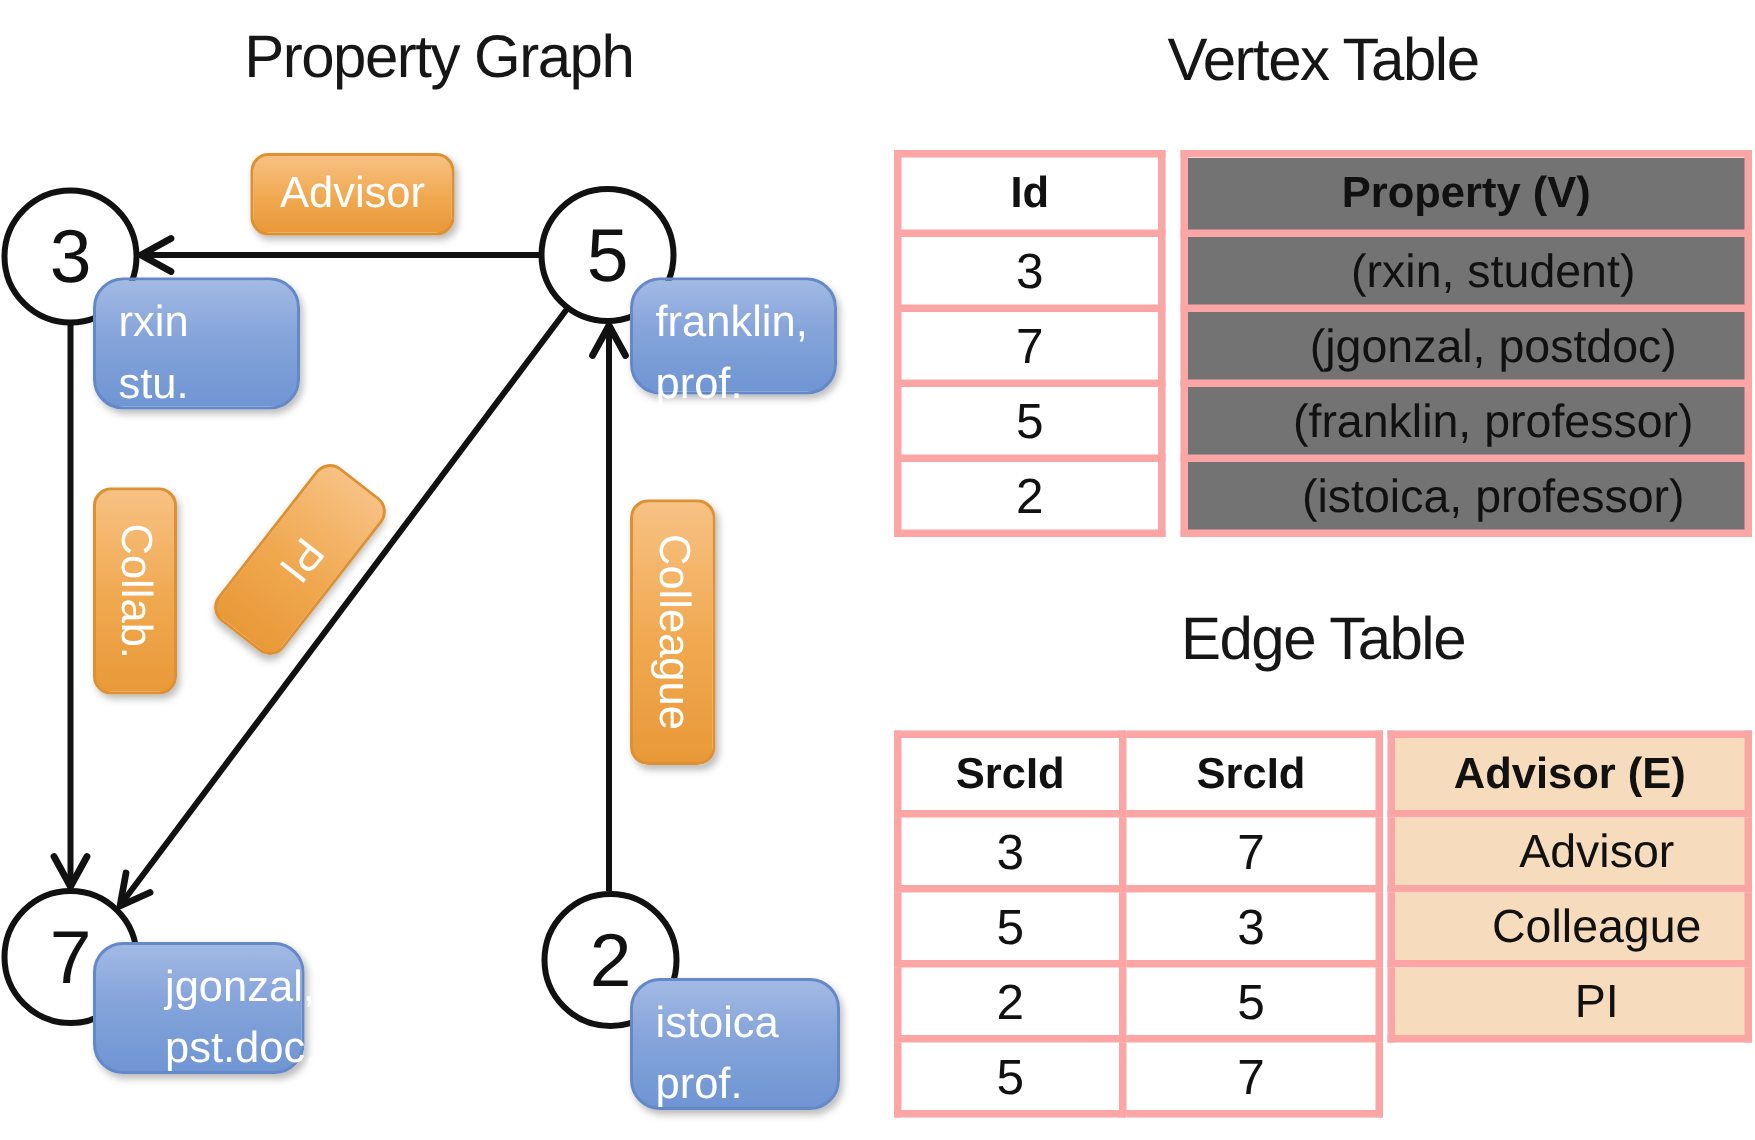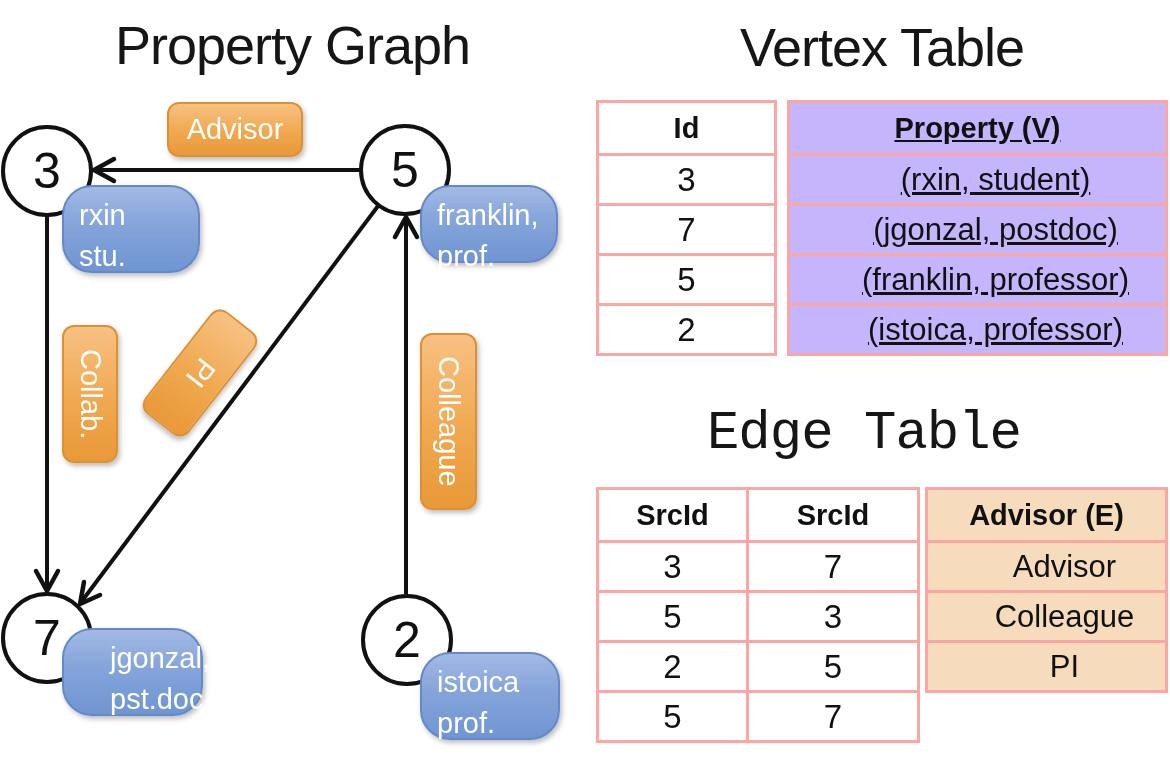--- a/index.html
+++ b/index.html
@@ -1,25 +1,25 @@
 <!DOCTYPE html>
 <html><head>
 <meta charset="utf-8">
 <style>
   * { margin: 0; padding: 0; box-sizing: border-box; }
   html,body { background:#fff; }
   body { font-family: "Liberation Sans", "DejaVu Sans", sans-serif; color:#111; }
   .canvas { position:relative; width:1170px; height:760px; background:#fff; overflow:hidden; }
 
   
-  .big-title { position:absolute; text-align:center; font-size:54px; font-weight:400;
+  .big-title { position:absolute; text-align:center; font-size:40px; font-weight:400;
                letter-spacing:-1px; color:#161616; line-height:1.1; }
   .t-graph  { left:0;   top:16px;  width:585px; }
   .t-vertex { left:596px; top:18px;  width:572px; }
-  .t-edge   { left:578px; top:404px; width:572px;font-family:Liberation Mono, monospace; }
+  .t-edge   { left:596px; top:404px; width:572px; }
 
   
   .edges-svg { position:absolute; left:0; top:0; width:585px; height:760px; }
   .edges-svg line, .edges-svg polyline { stroke:#111; fill:none; }
 
   .vnode { position:absolute; width:92px; height:92px; border:4px solid #111;
            border-radius:50%; background:#fff; display:flex; align-items:center;
            justify-content:center; font-size:50px; font-weight:400; color:#111; }
   .n3 { left:1px;   top:125px; }
   .n5 { left:359px; top:124px; }
@@ -29,36 +29,36 @@
   .elabel { position:absolute; background:linear-gradient(180deg,#F7C183 0%,#F0A84F 55%,#E99938 100%);
             border:2px solid #DE9133; border-radius:12px; color:#fff; font-size:29px;
             display:flex; align-items:center; justify-content:center;
             box-shadow:2px 3px 5px rgba(110,110,110,.45); }
   .l-advisor   { left:167px; top:102px; width:136px; height:55px; }
   .l-collab    { left:62px;  top:325px; width:56px;  height:138px; writing-mode:vertical-rl; text-orientation:mixed; }
   .l-pi        { left:172px; top:308px; width:56px;  height:130px; writing-mode:vertical-rl; text-orientation:mixed;
                  transform:rotate(38deg); }
   .l-colleague { left:420px; top:333px; width:57px;  height:177px; writing-mode:vertical-rl; text-orientation:mixed; }
 
-  .pbox { position:absolute; width:138px; height:88px; border-radius:30px;
+  .pbox { position:absolute; width:138px; height:88px; border-radius:20px;
           background:linear-gradient(180deg,#A2B9E4 0%,#85A4DA 45%,#6F95D3 100%);
           border:2px solid #6488C8; color:#fff; font-size:29px; line-height:1.4;
           padding:8px 0 0 15px; box-shadow:2px 3px 5px rgba(110,110,110,.45); }
   .p-rxin     { left:62px;  top:185px; }
   .p-franklin { left:420px; top:185px; height:78px; }
   .p-jgonzal  { left:62px;  top:628px; width:141px;padding-left:46px; }
   .p-istoica  { left:420px; top:652px; width:140px; }
 
   
   table { position:absolute; border-collapse:collapse; table-layout:fixed; }
-  th, td { border:3px solid #fca5a5; text-align:center; vertical-align:middle;
+  th, td { border:5px solid #fca5a5; text-align:center; vertical-align:middle;
            overflow:hidden; white-space:nowrap; }
   th { height:53px; font-size:29px; font-weight:700; }
   td { height:50px; font-size:33px; font-weight:400; }
-  .cell-blue th, .cell-blue td { background:#c4b5fd;text-decoration:underline; }
+  .cell-blue th, .cell-blue td { background:#737373; }
   .cell-tan th, .cell-tan td  { background:#F6DCBC; }
   td.propcell { font-size:31px;padding-left:36px; }
 
   .vt-id   { left:596px; top:100px; width:181px; }
   .vt-prop { left:787px; top:100px; width:381px; }
   .et-ids  { left:596px; top:487px; width:321px; }
   .et-prop { left:925px; top:487px; width:243px; }
 </style>
 </head>
 <body>

